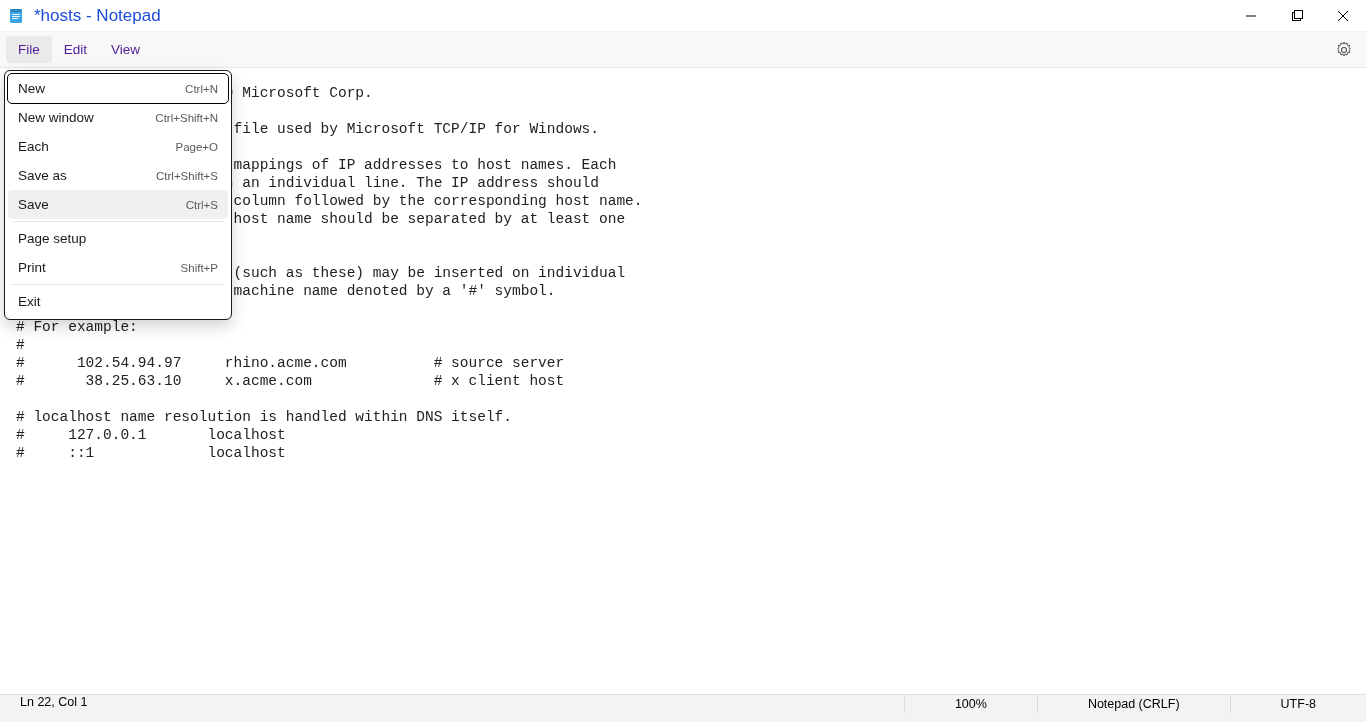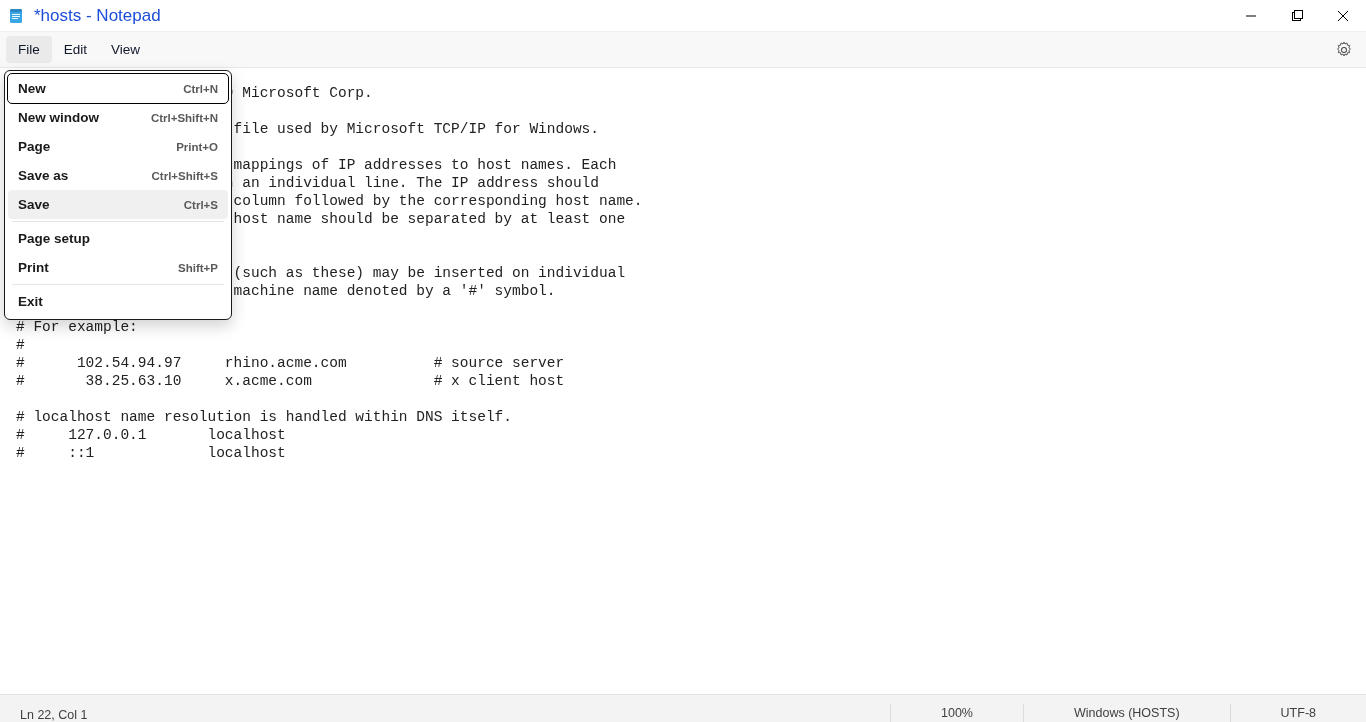--- a/index.html
+++ b/index.html
@@ -42,21 +42,21 @@
     background: #f8f8f8;
     display: flex;
     align-items: center;
     padding-left: 6px;
     border-bottom: 1px solid #e8e8e8;
     position: relative;
   }
   .menu-item {
     padding: 6px 12px;
     font-size: 13.5px;
-    color: #0f172a;
+    color: #4c1d95;
     cursor: default;
     border-radius: 4px;
   }
   .menu-item.active { background: #eaeaea; }
   .settings-icon {
     margin-left: auto;
     padding: 6px 14px;
     display: flex; align-items: center; justify-content: center;
   }
   .dropdown {
@@ -71,21 +71,20 @@
     padding: 3px;
     z-index: 100;
   }
   .dropdown .dd-item {
     display: flex;
     align-items: center;
     justify-content: space-between;
     padding: 7px 10px;
     font-size: 13.5px;
     border-radius: 4px;
-    font-weight: bold;
   }
   .dropdown .dd-item.selected {
     outline: 1.5px solid #000;
     border-radius: 4px;
   }
   .dropdown .dd-item.hovered { background: #f0f0f0; }
   .dropdown .dd-shortcut { font-size: 11.5px; color: #5a5a5a; }
   .dropdown .dd-sep { height: 1px; background: #e6e6e6; margin: 2px 4px; }
   .editor {
     position: absolute;
@@ -102,23 +101,23 @@
     color: #222;
     white-space: pre;
   }
   .statusbar {
     position: absolute;
     left: 0; right: 0; bottom: 0;
     height: 28px;
     background: #f3f3f3;
     border-top: 1px solid #e2e2e2;
     display: flex;
-    align-items: flex-end;
+    align-items: flex-start;
     font-size: 12.5px;
-    color: #404040;
+    color: #000000;
   }
   .statusbar .sb-left { padding-left: 20px; flex: 1; }
   .statusbar .sb-cell {
     padding: 0 50px;
     border-left: 1px solid #dcdcdc;
     height: 18px;
     display: flex; align-items: center;
   }
   svg { display: block; }
 </style>
@@ -195,22 +194,22 @@
 <div class="dropdown" id="file-dropdown">
     <div class="dd-item selected">
       <span>New</span>
       <span class="dd-shortcut">Ctrl+N</span>
     </div>
     <div class="dd-item">
       <span>New window</span>
       <span class="dd-shortcut">Ctrl+Shift+N</span>
     </div>
     <div class="dd-item">
-      <span>Page</span>
-      <span class="dd-shortcut">Print+O</span>
+      <span>Each</span>
+      <span class="dd-shortcut">Page+O</span>
     </div>
     <div class="dd-item">
       <span>Save as</span>
       <span class="dd-shortcut">Ctrl+Shift+S</span>
     </div>
     <div class="dd-item hovered">
       <span>Save</span>
       <span class="dd-shortcut">Ctrl+S</span>
     </div>
     <div class="dd-sep"></div>
@@ -225,15 +224,15 @@
     <div class="dd-sep"></div>
     <div class="dd-item">
       <span>Exit</span>
       <span class="dd-shortcut"></span>
     </div>
   </div>
 
 <div class="statusbar">
   <div class="sb-left">Ln 22, Col 1</div>
   <div class="sb-cell">100%</div>
-  <div class="sb-cell">Windows (HOSTS)</div>
+  <div class="sb-cell">Notepad (CRLF)</div>
   <div class="sb-cell">UTF-8</div>
 </div>
 
 </body></html>

